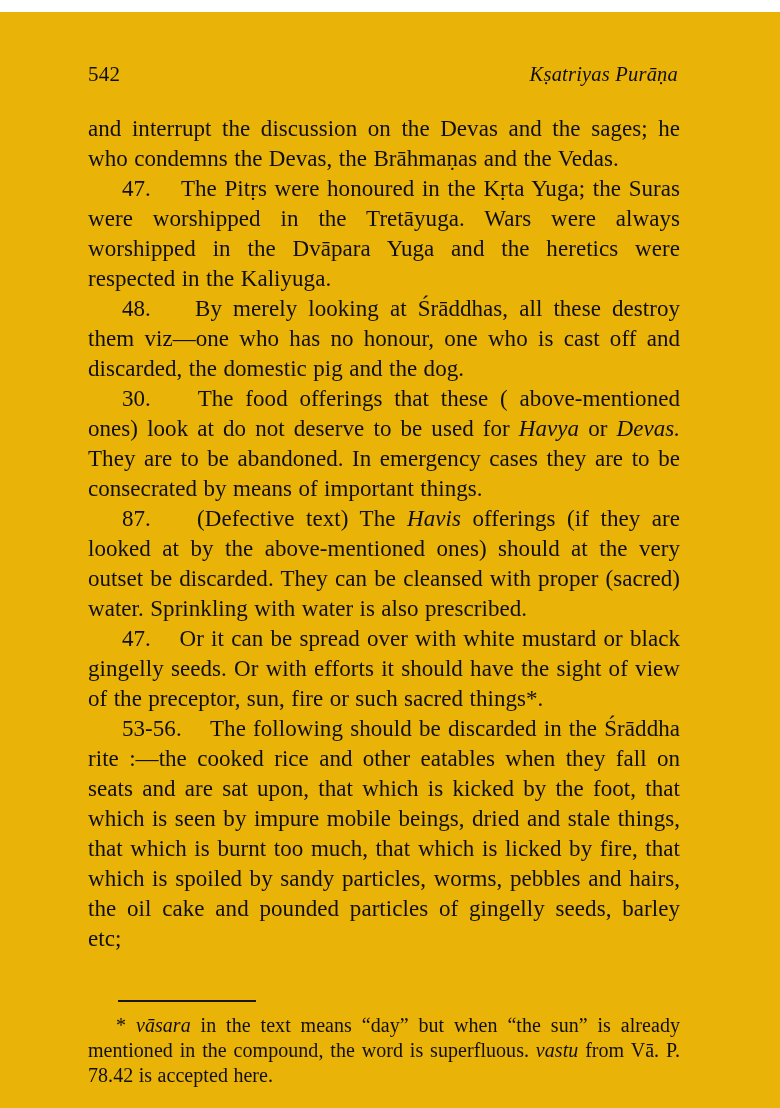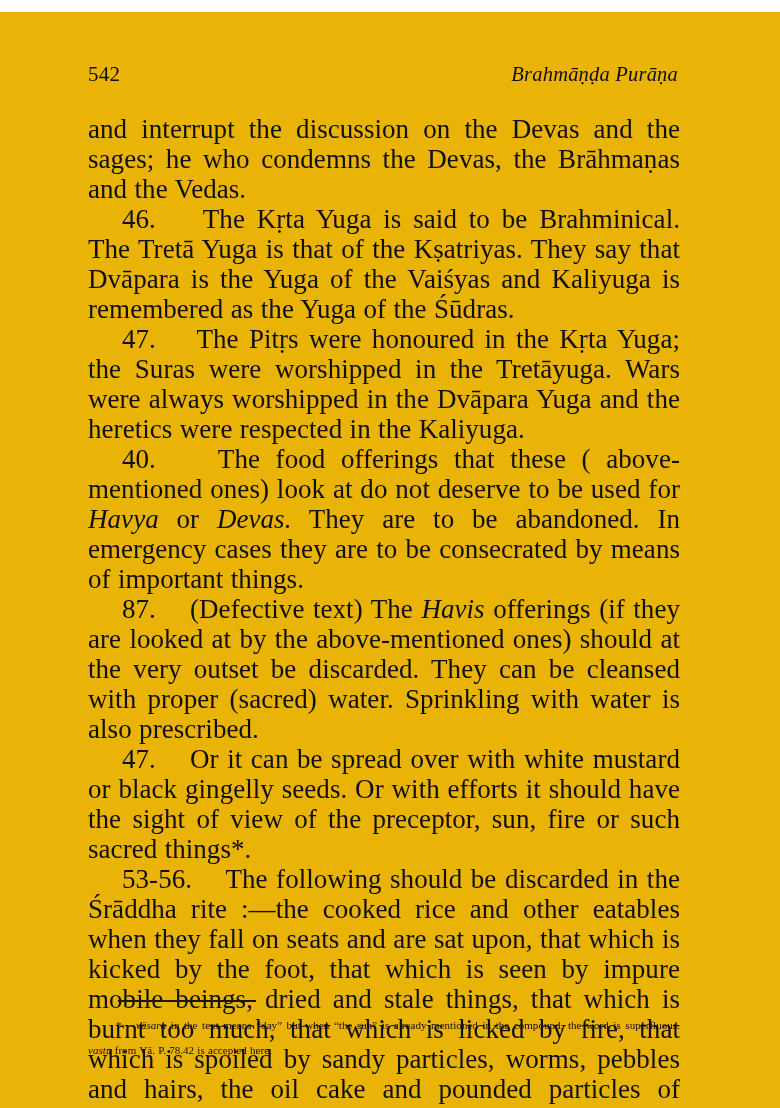--- a/index.html
+++ b/index.html
@@ -41,21 +41,21 @@
     font-style: italic;
     font-size: 20.5px;
     letter-spacing: 0.2px;
     padding-right: 2px;
   }
   .body-block {
     margin-top: 6px;
   }
   p.para {
     margin: 0;
-    font-size: 27px;
+    font-size: 23px;
     line-height: 30px;
     text-align: justify;
     text-justify: inter-word;
     letter-spacing: 0.05px;
     word-spacing: 0.6px;
     hyphens: none;
   }
   p.para.indented {
     text-indent: 34px;
   }
@@ -72,21 +72,21 @@
   }
   .footnote-rule {
     width: 138px;
     height: 0;
     border-top: 2.2px solid #181715;
     margin-left: 30px;
     margin-bottom: 11px;
   }
   .footnote-text {
     margin: 0;
-    font-size: 11px;
+    font-size: 20px;
     line-height: 25px;
     text-align: justify;
     text-justify: inter-word;
     letter-spacing: 0.05px;
     word-spacing: 0.4px;
   }
   .footnote-text .fn-marker {
     display: inline-block;
     width: 48px;
     text-indent: 28px;
@@ -94,28 +94,28 @@
   .footnote-text i { font-style: italic; }
 </style>
 </head>
 <body>
 
 <div class="page">
   <div class="content">
 
     <div class="running-head">
       <span class="folio">542</span>
-      <span class="book-title">Brahmāṇḍa Purāṇa</span>
+      <span class="book-title">Kṣatriyas Purāṇa</span>
     </div>
 
     <div class="body-block">
       <p class="para">and  interrupt  the  discussion  on   the Devas and the sages; he who condemns the Devas, the Brāhmaṇas and the Vedas.</p>
-      <p class="para indented"><span class="num">46.</span>&nbsp;&nbsp;&nbsp; The Kṛta Yuga is said to be Brahminical. The  Tretā Yuga is that of the Kṣatriyas. They say  that  Dvāpara  is  the Yuga  of  the Vaiśyas and Kaliyuga is remembered as the Yuga of the Śūdras.</p>
       <p class="para indented"><span class="num">47.</span>&nbsp;&nbsp;&nbsp; The Pitṛs  were  honoured  in  the  Kṛta Yuga;  the Suras  were  worshipped  in  the  Tretāyuga. Wars were always worshipped in the Dvāpara Yuga and the heretics were respected in the Kaliyuga.</p>
-      <p class="para indented"><span class="num">40.</span>&nbsp;&nbsp;&nbsp; The food offerings that these ( above-mentioned ones) look at do not deserve to be used for <i>Havya</i> or <i>Devas.</i> They are to be abandoned. In emergency cases they are to  be  consecrated by means of important things.</p>
+      <p class="para indented"><span class="num">48.</span>&nbsp;&nbsp;&nbsp; By merely  looking  at  Śrāddhas,  all  these  destroy them  viz—one  who  has  no  honour,  one  who is cast off and discarded, the domestic pig and the dog.</p>
+      <p class="para indented"><span class="num">30.</span>&nbsp;&nbsp;&nbsp; The food offerings that these ( above-mentioned ones) look at do not deserve to be used for <i>Havya</i> or <i>Devas.</i> They are to be abandoned. In emergency cases they are to  be  consecrated by means of important things.</p>
       <p class="para indented"><span class="num">87.</span>&nbsp;&nbsp;&nbsp; (Defective text) The <i>Havis</i> offerings  (if  they  are looked at by the above-mentioned ones) should at the very outset be  discarded.  They can be  cleansed  with  proper  (sacred) water. Sprinkling with water is also prescribed.</p>
       <p class="para indented"><span class="num">47.</span>&nbsp;&nbsp;&nbsp; Or it can be spread over with white mustard or black gingelly  seeds.  Or  with  efforts  it  should  have  the  sight  of view of the preceptor, sun, fire or such sacred  things*.</p>
       <p class="para indented"><span class="num">53-56.</span>&nbsp;&nbsp;&nbsp; The following should be discarded in the Śrāddha rite :—the cooked rice and other eatables  when  they  fall  on seats and are sat upon, that which is kicked by the  foot,  that which is seen by impure mobile beings,  dried and stale  things, that which is burnt too much, that which  is  licked by fire,  that which is spoiled by sandy particles, worms, pebbles  and  hairs, the oil cake and pounded particles of gingelly seeds, barley etc;</p>
     </div>
 
     <div class="footnote-area">
       <div class="footnote-rule"></div>
       <p class="footnote-text"><span class="fn-marker">*</span><i>vāsara</i> in the text means “day” but when “the sun” is already mentioned in the compound, the word is superfluous. <i>vastu</i> from Vā. P.  78.42 is accepted  here.</p>
     </div>
 

